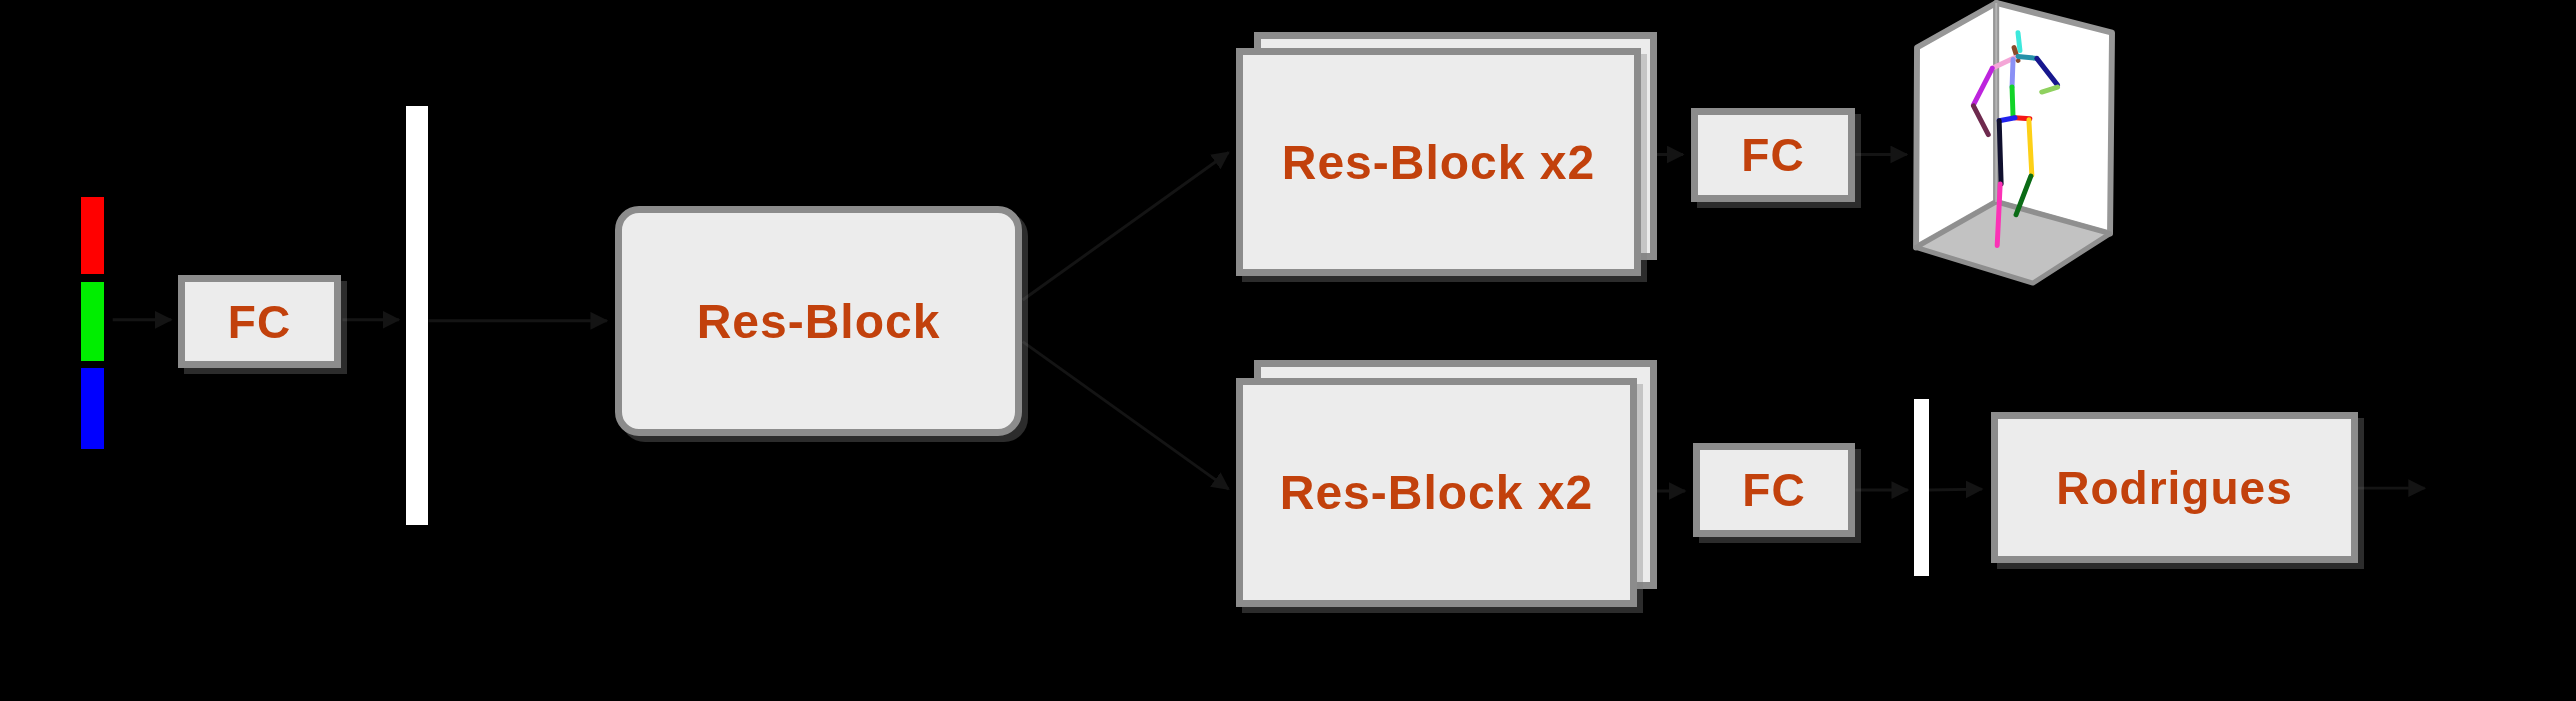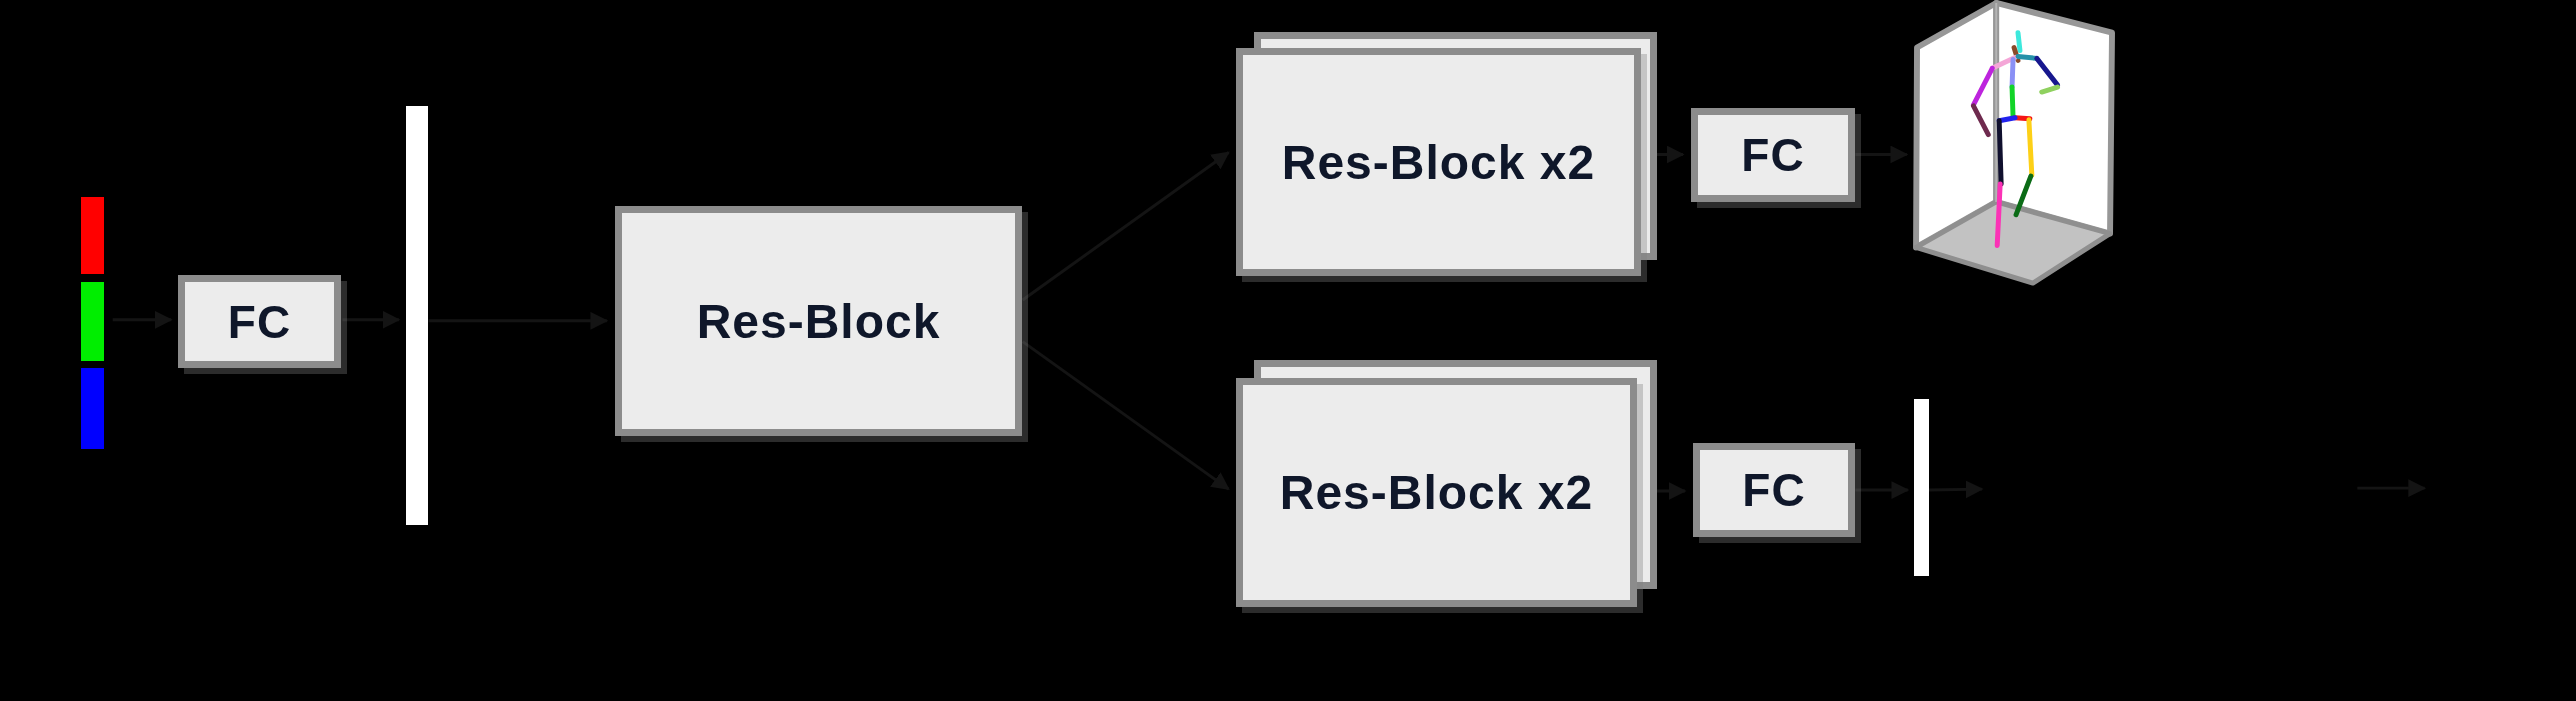--- a/index.html
+++ b/index.html
@@ -1,19 +1,19 @@
 <!DOCTYPE html>
 <html><head>
 <meta charset="utf-8">
 <style>
   html,body{margin:0;padding:0;background:#000;}
   #canvas{position:relative;width:2576px;height:701px;background:#000;overflow:hidden;
           font-family:"Liberation Sans",sans-serif;}
   .box{position:absolute;background:#ececec;border:7px solid #8c8c8c;box-sizing:border-box;
-       display:flex;align-items:center;justify-content:center;color:#0f172a;font-weight:bold;
+       display:flex;align-items:center;justify-content:center;color:#c2410c;font-weight:bold;
        box-shadow:6px 6px 0 rgba(125,125,125,0.35);letter-spacing:1px;}
   .box.back{box-shadow:none;}
   .lbl-sm{font-size:46px;text-align:right;}
   .lbl-lg{font-size:48px;}
   .bar{position:absolute;background:#ffffff;}
   #connectors{position:absolute;left:0;top:0;z-index:1;}
   .box,.bar,#input-blocks,#pose-cube{z-index:2;}
   #input-blocks{position:absolute;left:81px;top:0;width:23px;height:701px;}
   .in-block{position:absolute;left:0;width:23px;}
   #pose-cube{position:absolute;left:1912px;top:0;}
@@ -49,21 +49,21 @@
       <div class="in-block" style="top: 282px; height: 79px; background: rgb(0, 238, 0);"></div>
       <div class="in-block" style="top: 368px; height: 81px; background: rgb(0, 0, 255);"></div>
     </div>
 
   <div class="box lbl-sm" style="left:178px;top:275px;width:163px;height:93px;">
     <span>FC</span>
   </div>
 
   <div class="bar" style="left:406px;top:106px;width:22px;height:419px;"></div>
 
-  <div class="box lbl-lg" style="left:615px;top:206px;width:407px;height:230px;">
+  <div class="box lbl-lg" style="left:615px;top:206px;width:407px;height:230px;border-radius:24px;">
     <span>Res-Block</span>
   </div>
 
   <div class="box back" style="left:1254px;top:32px;width:403px;height:228px;"></div>
   <div class="box lbl-lg" style="left:1236px;top:48px;width:405px;height:228px;">
     <span>Res-Block x2</span>
   </div>
 
   <div class="box lbl-sm" style="left:1691px;top:108px;width:164px;height:94px;">
     <span>FC</span>
@@ -98,15 +98,18 @@
   <div class="box lbl-lg" style="left:1236px;top:378px;width:401px;height:229px;">
     <span>Res-Block x2</span>
   </div>
 
   <div class="box lbl-sm" style="left:1693px;top:443px;width:162px;height:94px;">
     <span>FC</span>
   </div>
 
   <div class="bar" style="left:1914px;top:399px;width:15px;height:177px;"></div>
 
+  <div class="box lbl-sm" style="left:1991px;top:412px;width:367px;height:151px;">
+    <span>Rodrigues</span>
+  </div>
 
 </div>
 
 
 </body></html>

